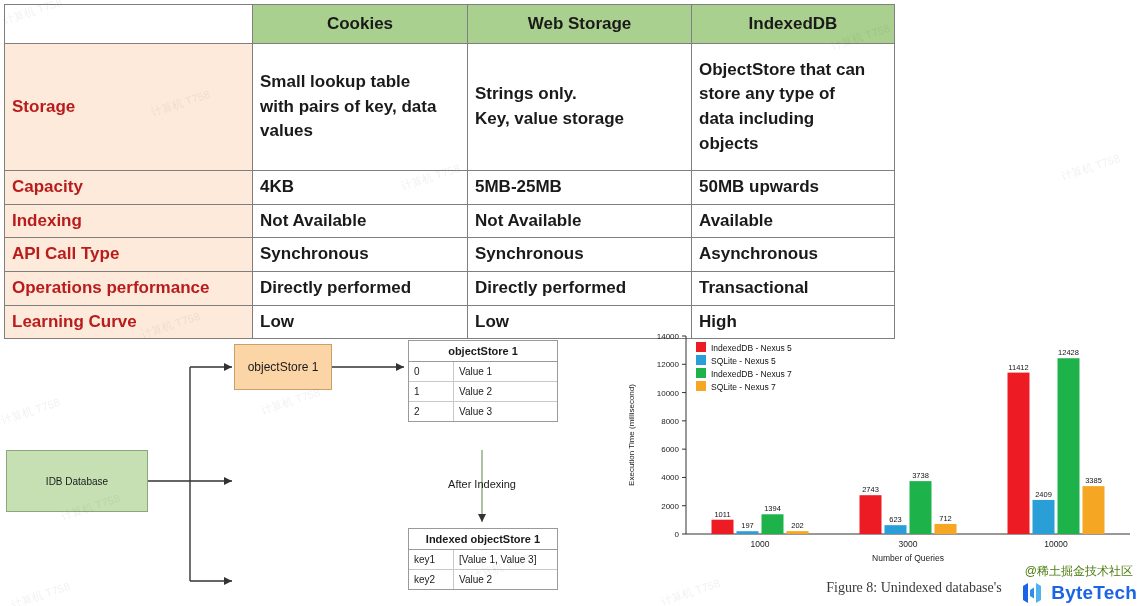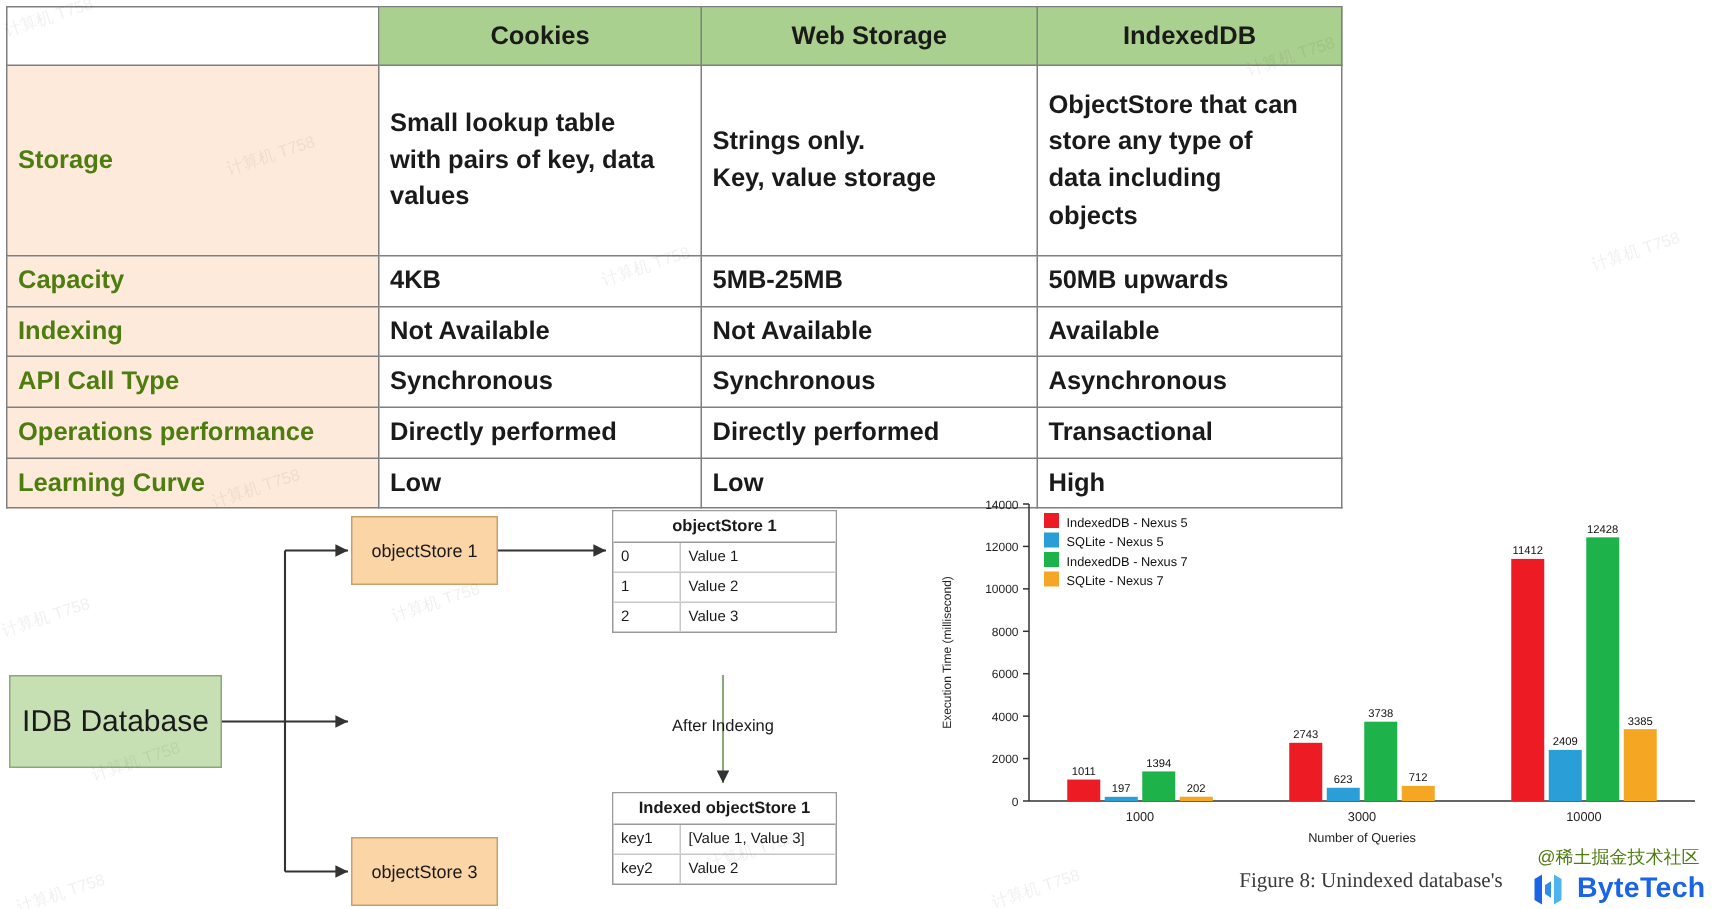--- a/index.html
+++ b/index.html
@@ -30,37 +30,37 @@
   .hdr-blank{background:#ffffff;height:30px;}
   .hdr{
     background:#a9d08e;
     text-align:center !important;
     font-weight:bold;
     font-size:19px;
     height:30px;
   }
   .rowlabel{
     background:#fdeada;
-    color:#4d7c0f;
+    color:#b91c1c;
     font-size:17px;
   }
   .rowlabel.tall{height:118px;vertical-align:middle;}
   td.cellbig{height:118px;vertical-align:middle;}
   .ln{display:block;}
 
   
   .diagram{position:absolute;left:0;top:322px;width:600px;height:284px;}
   .node{
     position:absolute;box-sizing:border-box;
     display:flex;align-items:center;justify-content:center;
     font-size:12px;color:#1a1a1a;text-align:center;
   }
   .idb-db{
     left:6px;top:128px;width:142px;height:62px;
-    background:#c6e0b4;border:1px solid #8aa87a;font-size:20px;
+    background:#c6e0b4;border:1px solid #8aa87a;font-size:10px;
   }
   .os{
     width:98px;height:46px;background:#fbd5a6;border:1px solid #c8a06a;
     font-size:12px;
   }
   .os1{left:234px;top:22px;}
   .os2{left:234px;top:136px;}
   .os3{left:234px;top:236px;}
   .grid-box{
     position:absolute;border:1px solid #9a9a9a;background:#ffffff;
@@ -186,21 +186,20 @@
     <path d="M190,159 L232,159" stroke="#333" fill="none" stroke-width="1.4" marker-end="url(#arr)"></path>
     <path d="M190,259 L232,259" stroke="#333" fill="none" stroke-width="1.4" marker-end="url(#arr)"></path>
 
     <path d="M332,45 L404,45" stroke="#333" fill="none" stroke-width="1.4" marker-end="url(#arr)"></path>
 
     <path d="M482,128 L482,200" stroke="#8aa87a" fill="none" stroke-width="1.4" marker-end="url(#arr)"></path>
   </svg>
 
   <div class="node idb-db">IDB Database</div>
   <div class="node os os1">objectStore 1</div>
-  <div class="node os os3">objectStore 3</div>
 
   <div class="grid-box gb1">
     <div class="gb-title">objectStore 1</div>
     <div class="gb-row">
       <div class="gb-k">0</div>
       <div class="gb-v">Value 1</div>
     </div>
     <div class="gb-row">
       <div class="gb-k">1</div>
       <div class="gb-v">Value 2</div>

